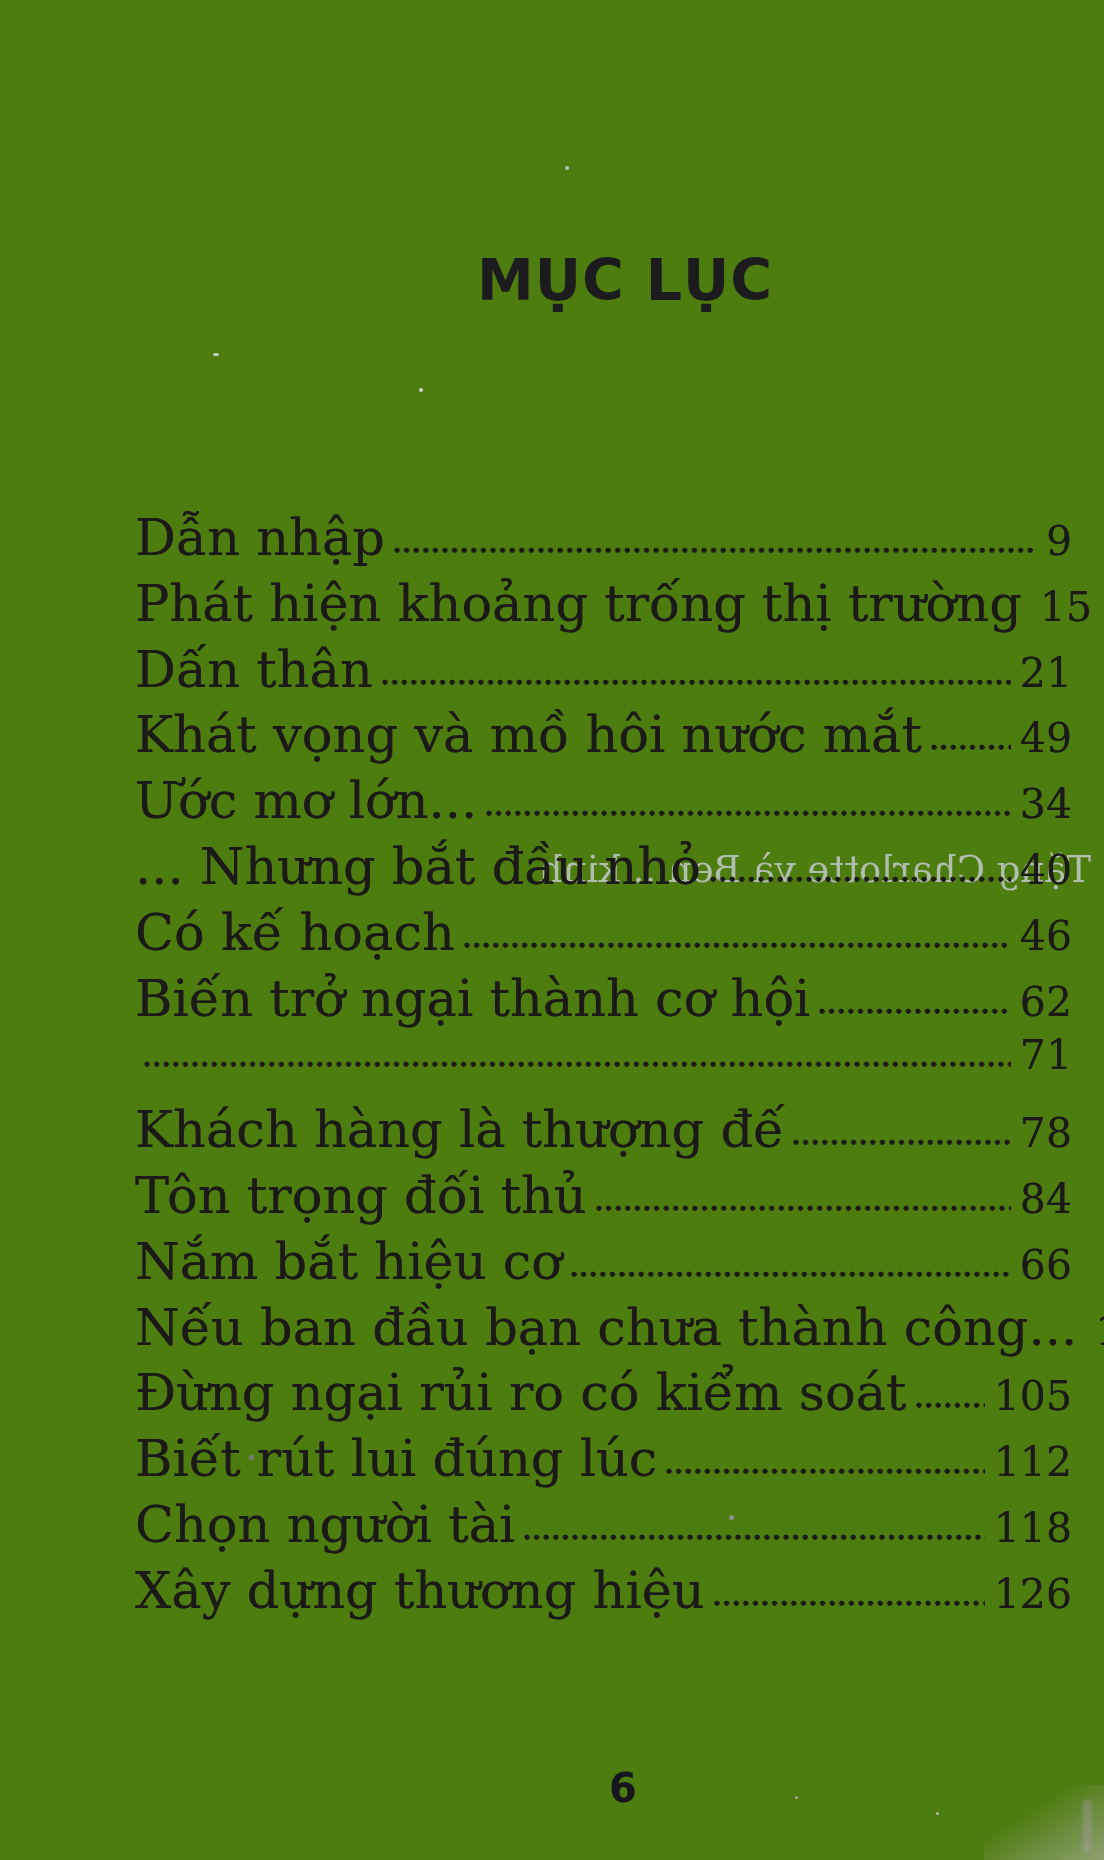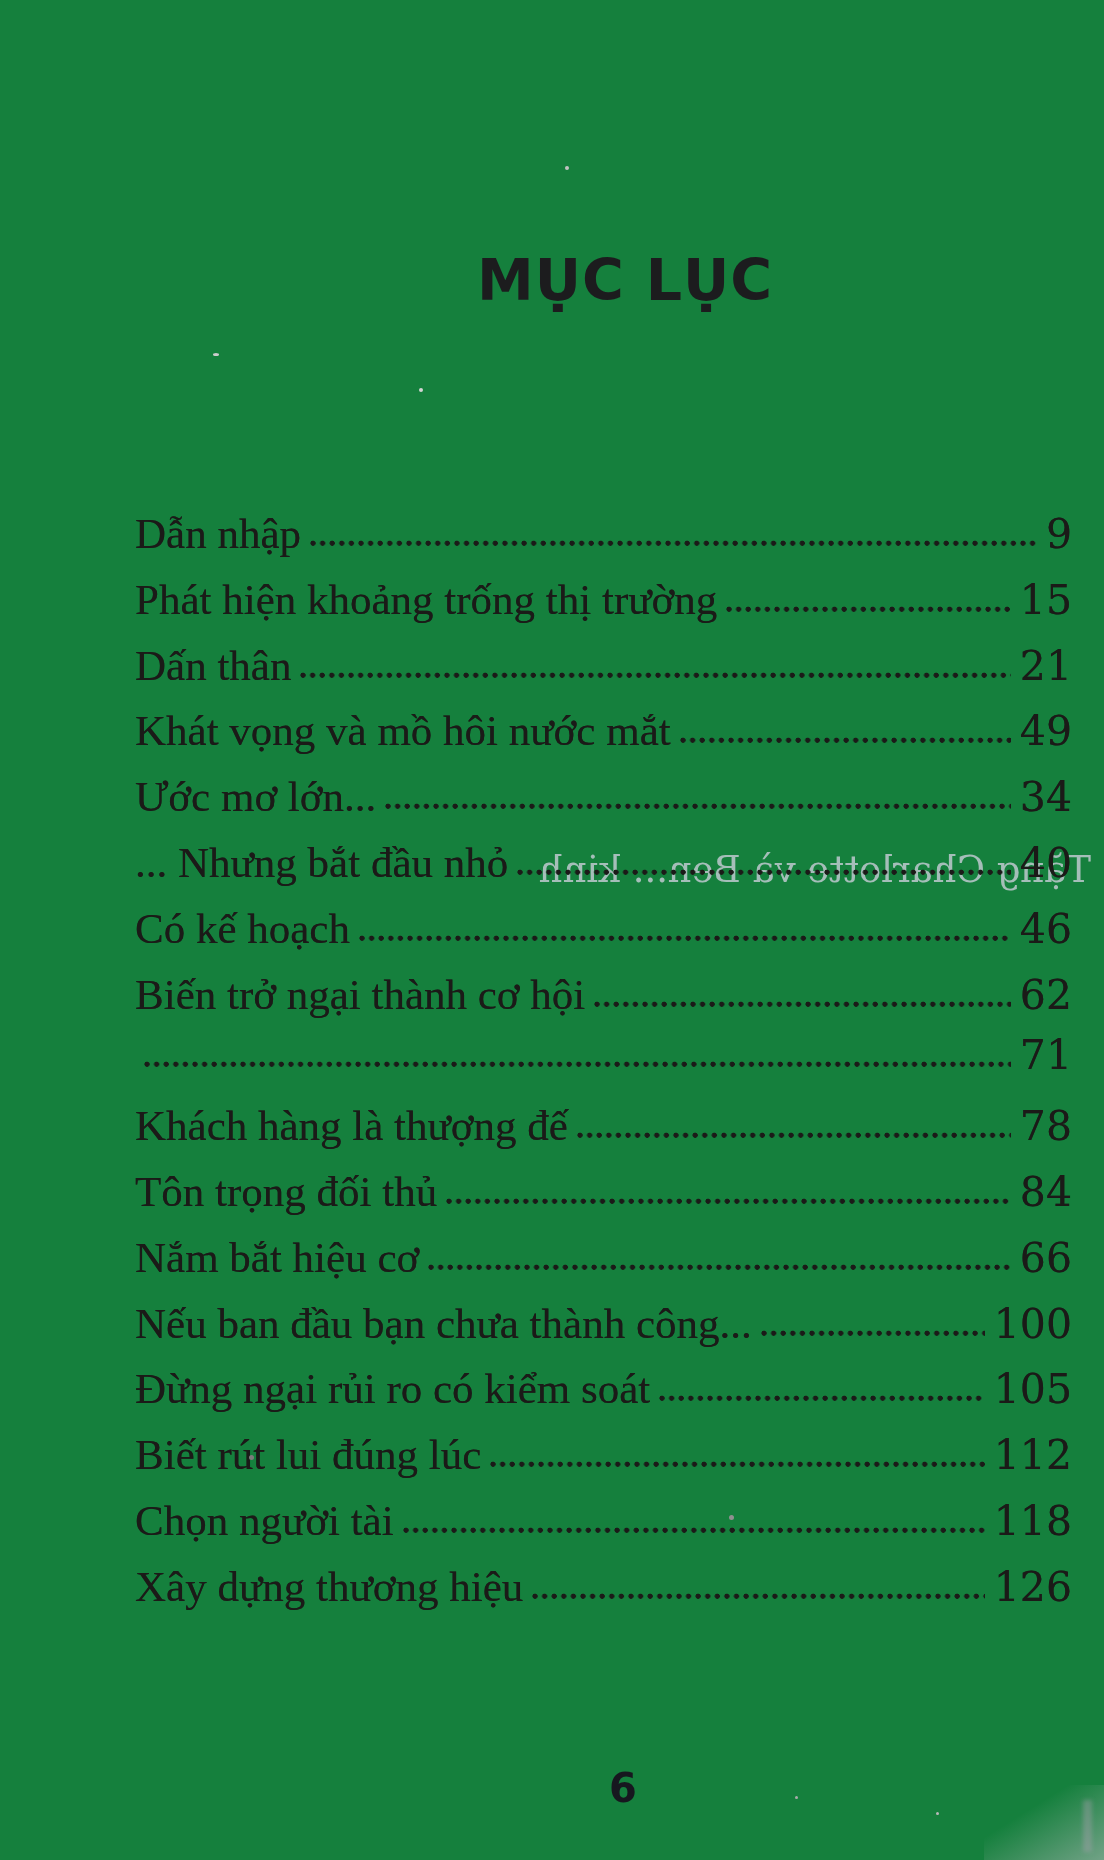--- a/index.html
+++ b/index.html
@@ -4,21 +4,21 @@
 <style>
   html, body {
     margin: 0;
     padding: 0;
     background: #ffffff;
   }
   .page {
     position: relative;
     width: 1104px;
     height: 1860px;
-    background: #15803d;
+    background: #4d7c0f;
     overflow: hidden;
     font-family: "DejaVu Serif", serif;
     color: #1b1a18;
   }
 
   
   .title {
     position: absolute;
     left: 477px;
     top: 252px;
@@ -56,25 +56,24 @@
     left: 135px;
     top: 509px;
     width: 937px;
   }
   .row {
     display: flex;
     align-items: baseline;
     height: 65.8px;
   }
   .label {
-    font-size: 43px;
+    font-size: 51px;
     line-height: 1.15;
     white-space: nowrap;
     text-shadow: 0 0 0.6px rgba(27, 26, 24, 0.75);
-    font-family: Liberation Serif, serif;
   }
   .leader {
     flex: 1 1 auto;
     height: 10px;
     margin: 0 9px 0 9px;
     background-image: radial-gradient(circle at 3px 5.2px, #1b1a18 2.3px, rgba(0,0,0,0) 2.9px);
     background-size: 9.6px 10px;
     background-repeat: repeat-x;
   }
   .pageno {

